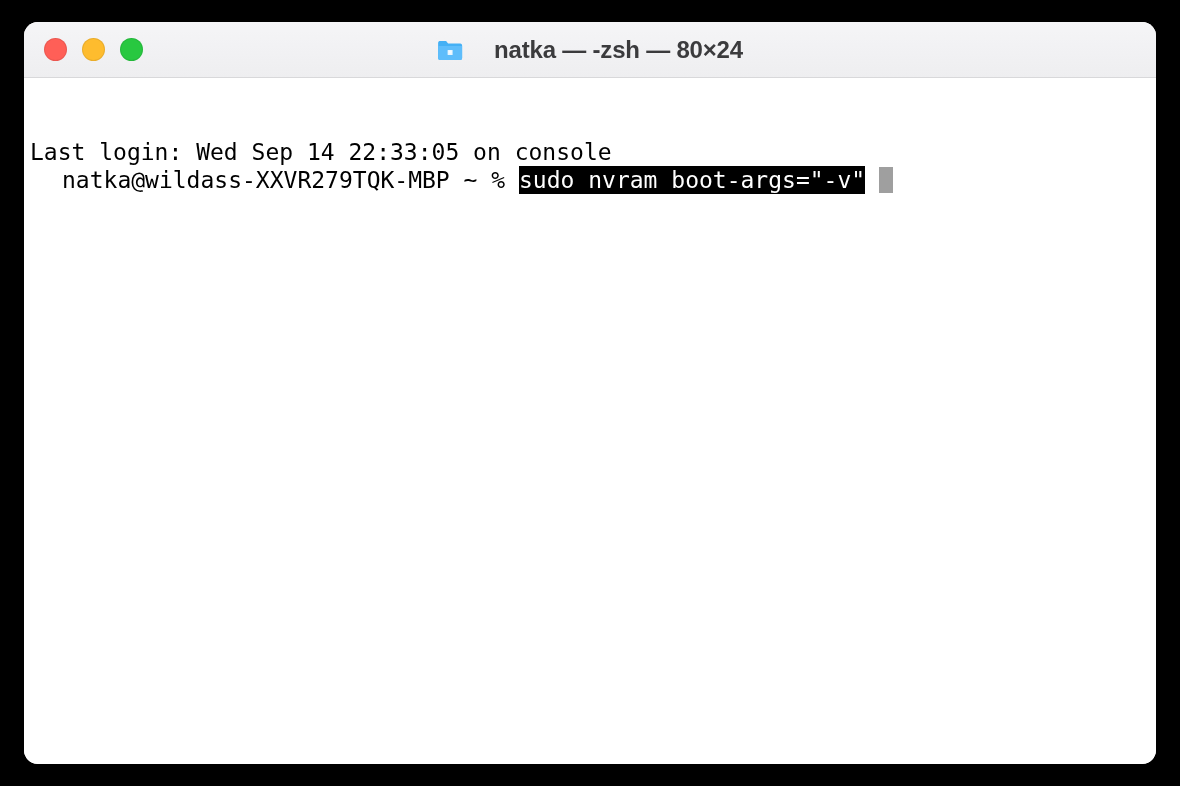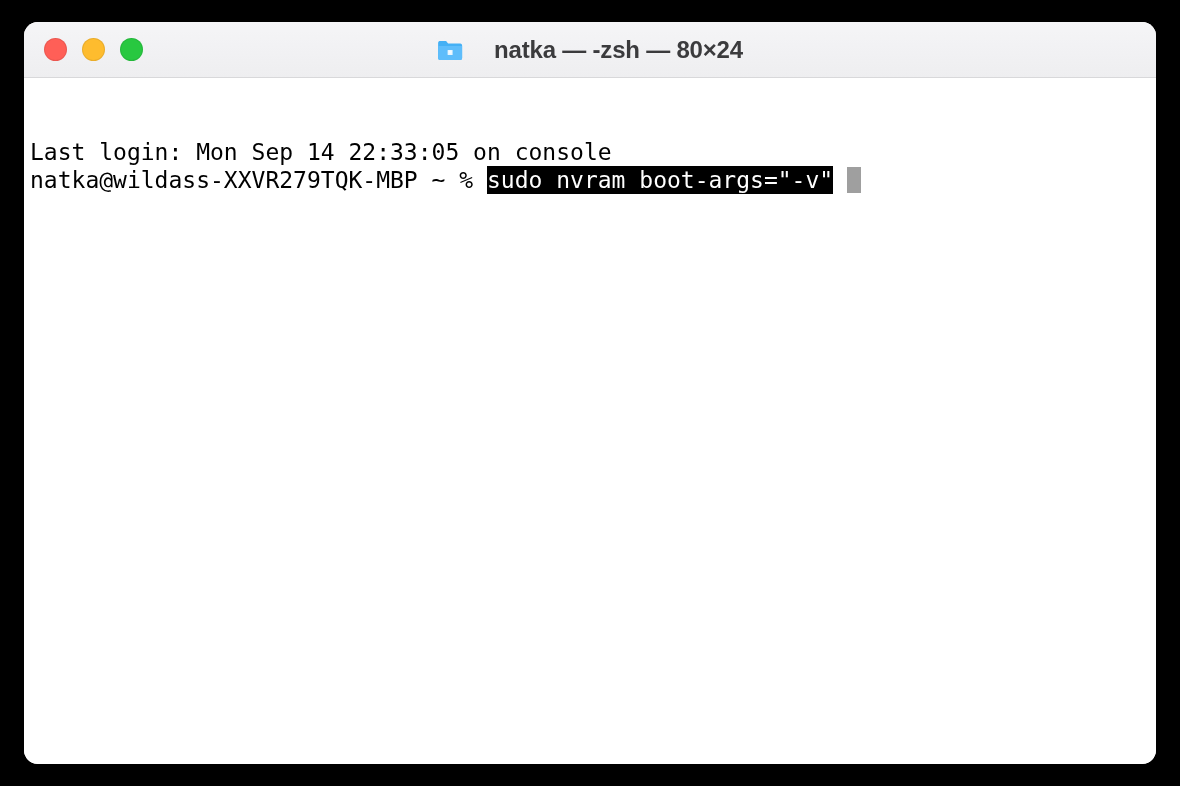--- a/index.html
+++ b/index.html
@@ -98,20 +98,21 @@
       overflow: hidden;
     }
     
     .terminal-line {
       display: block;
     }
     
     .prompt-line {
       display: flex;
       align-items: center;
+      margin-left: 32px;
     }
     
     .selected-text {
       background: #000;
       color: #fff;
     }
     
     .cursor-block {
       display: inline-block;
       width: 14px;
@@ -137,15 +138,15 @@
           <path d="M1 4 C1 2.5 2 2 3 2 L9 2 L11 4.5 L23 4.5 C24.5 4.5 25 5.5 25 6.5 L25 19 C25 20.5 24 21 23 21 L3 21 C2 21 1 20.5 1 19 Z" fill="#44b0f5"></path>
           <path d="M1 7 L25 7 L25 19 C25 20.5 24 21 23 21 L3 21 C2 21 1 20.5 1 19 Z" fill="#5ebdfb"></path>
           <rect x="10.5" y="11" width="5" height="5" rx="0.5" fill="#fff" opacity="0.85"></rect>
           <path d="M13 11 L11 13 L13 15 L15 13 Z" fill="#fff" opacity="0.5"></path>
         </svg>
       </div>
       <div class="window-title">natka — -zsh — 80×24</div>
     </div>
   </div>
   <div class="terminal-body">
-    <span class="terminal-line">Last login: Mon Sep 14 22:33:05 on console</span><span class="prompt-line"><span>natka@wildass-XXVR279TQK-MBP ~ % </span><span class="selected-text">sudo nvram boot-args="-v"</span><span> </span><span class="cursor-block"></span></span>
+    <span class="terminal-line">Last login: Wed Sep 14 22:33:05 on console</span><span class="prompt-line"><span>natka@wildass-XXVR279TQK-MBP ~ % </span><span class="selected-text">sudo nvram boot-args="-v"</span><span> </span><span class="cursor-block"></span></span>
   </div>
 </div>
 
 </body></html>

